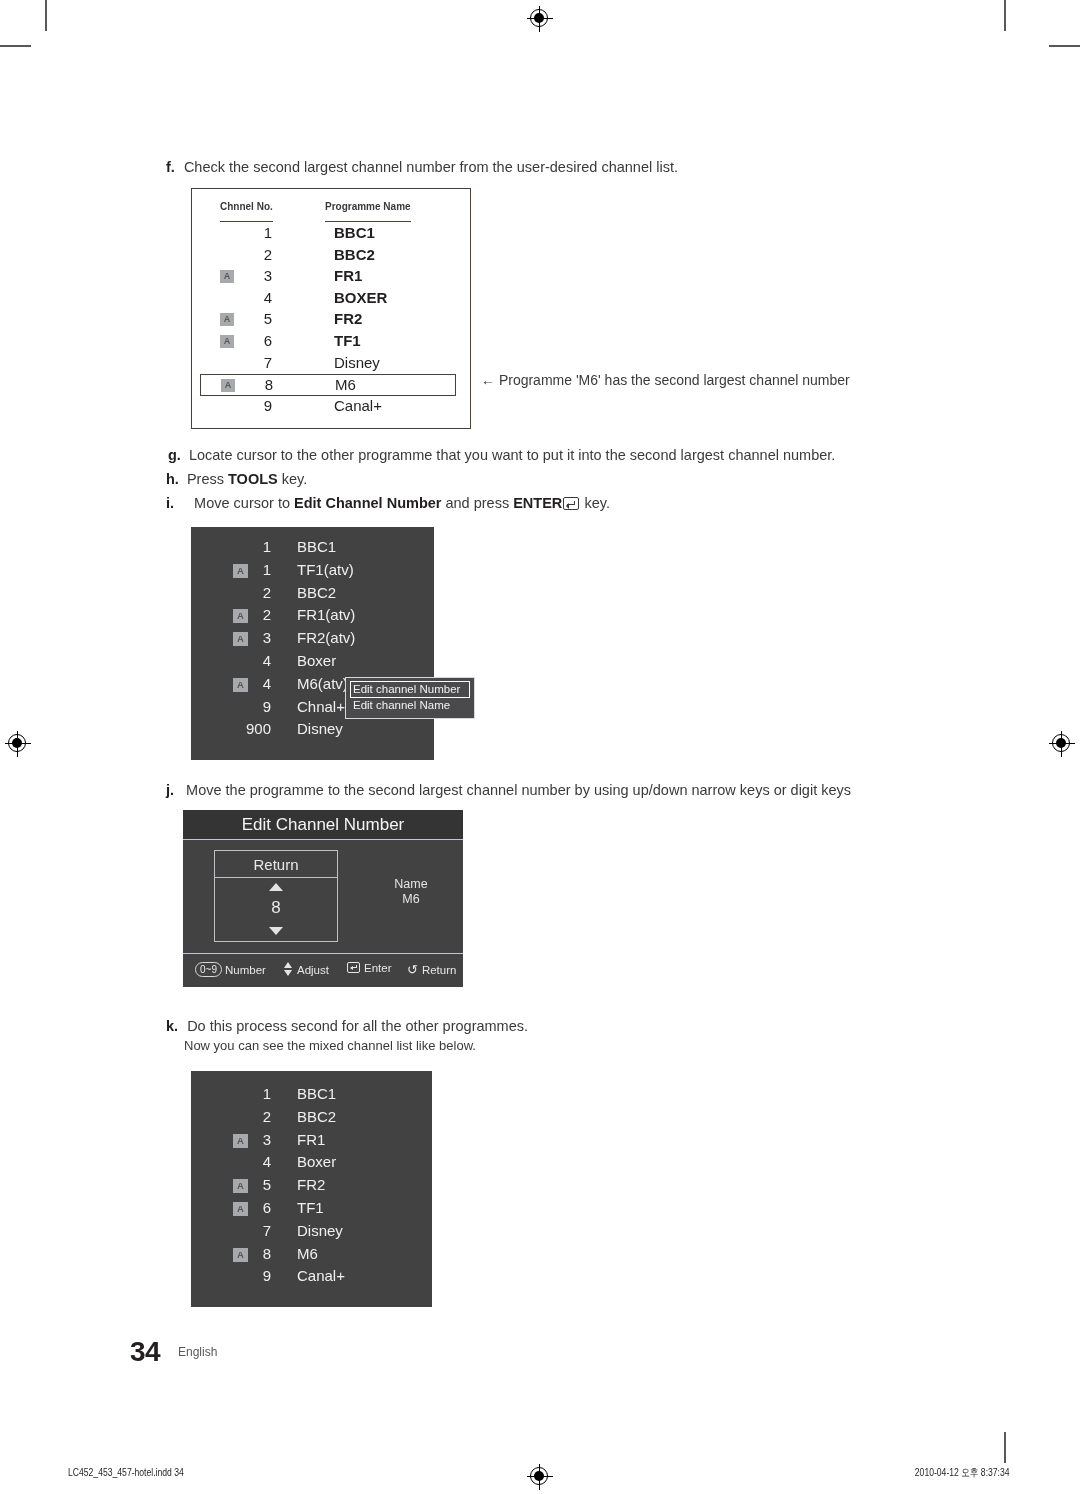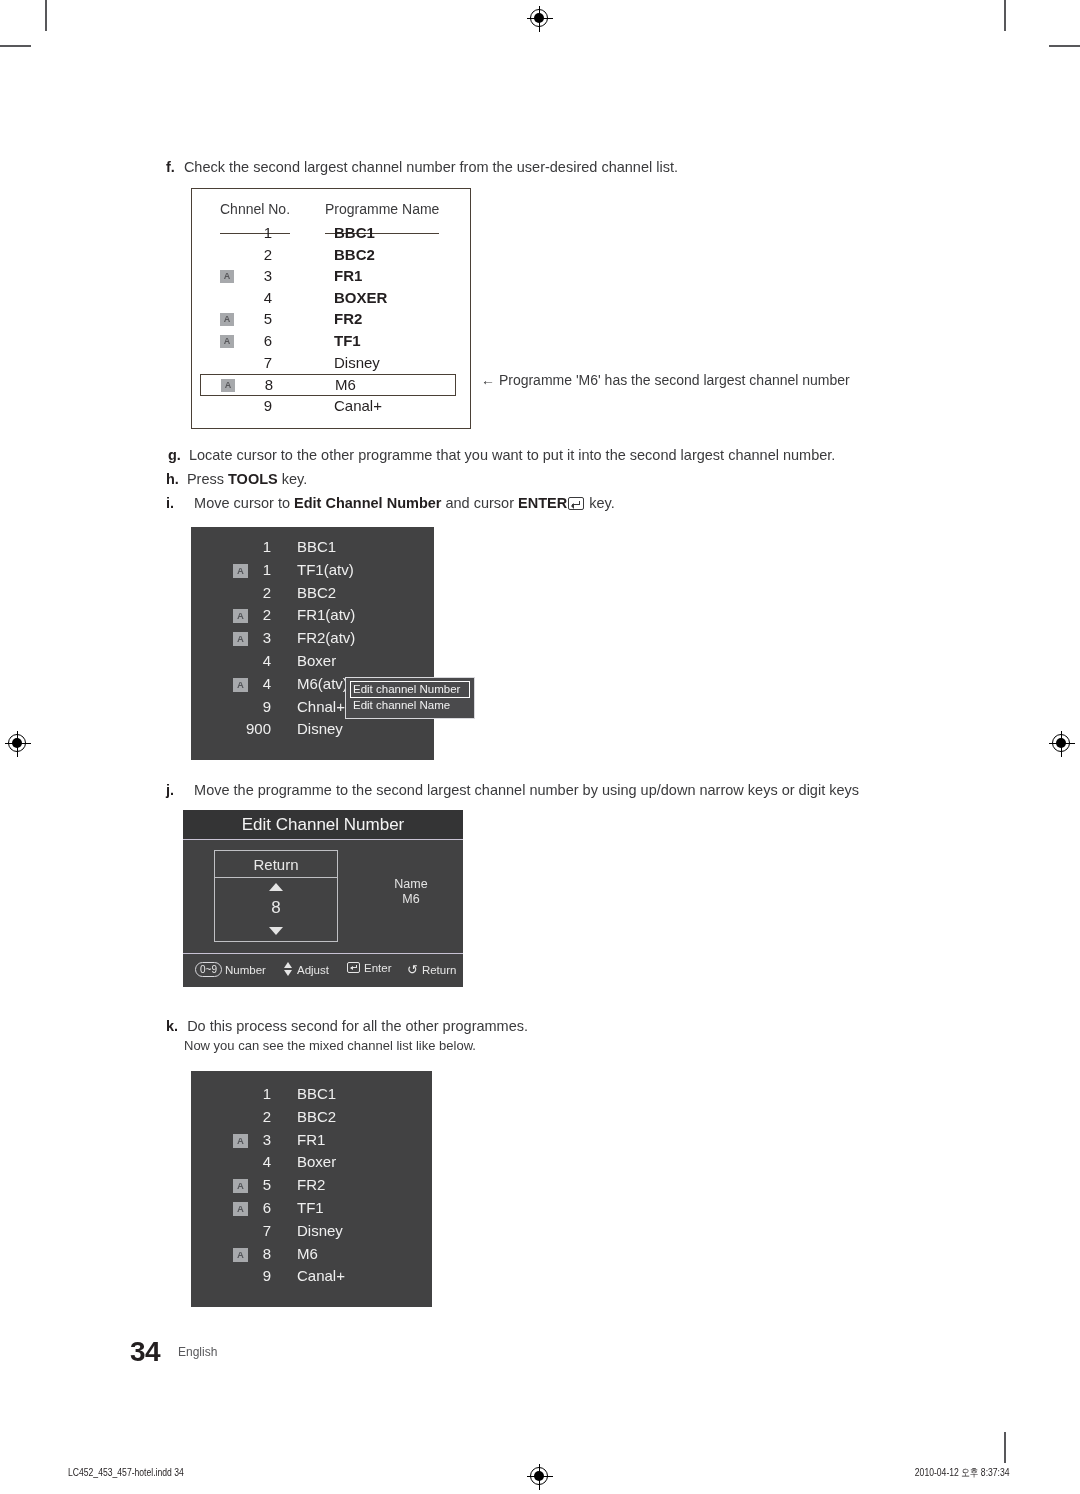--- a/index.html
+++ b/index.html
@@ -102,25 +102,26 @@
     border: 1.4px solid #4a4036;
     background: #ffffff;
     box-sizing: border-box;
   }
   .wt-header {
     position: relative;
     height: 26px;
   }
   .wt-head-cell {
     position: absolute;
-    font-size: 14px;
+    font-size: 10px;
     color: #3a3a3c;
     border-bottom: 1.2px solid #4a4036;
-    padding-bottom: 16px;
+    padding-bottom: 9px;
     white-space: nowrap;
+    font-weight: bold;
   }
   .wt-row {
     position: relative;
     height: 21.6px;
   }
   .wt-row.highlight {
     border: 1.4px solid #4a4036;
     box-sizing: border-box;
   }
   .wt-num {
@@ -475,21 +476,21 @@
     <span style="margin-left:4px;">Locate cursor to the other programme that you want to put it into the second largest channel number.</span>
   </div>
 
   <div class="step" style="left:166px;top:470px;">
     <span class="letter">h.</span>
     <span style="margin-left:4px;">Press </span><span class="bold">TOOLS</span><span> key.</span>
   </div>
 
   <div class="step" style="left:166px;top:494px;">
     <span class="letter">i.</span>
-    <span style="margin-left:16px;">Move cursor to </span><span class="bold">Edit Channel Number</span><span> and cursor </span><span class="bold">ENTER</span><span class="enter-key"></span><span> key.</span>
+    <span style="margin-left:16px;">Move cursor to </span><span class="bold">Edit Channel Number</span><span> and press </span><span class="bold">ENTER</span><span class="enter-key"></span><span> key.</span>
   </div>
 
   <div class="osd-list" style="left:191px;top:527px;width:243px;height:233px;padding:10px 0 0 26px;">
     <div class="osd-row">
       <div class="osd-num">1</div>
       <div class="osd-name">BBC1</div>
     </div>
     <div class="osd-row">
       <div class="osd-badge">A</div>
       <div class="osd-num">1</div>
@@ -528,21 +529,21 @@
     </div>
   </div>
 
   <div class="tooltip" style="left:345px;top:677px;width:130px;">
     <div class="tooltip-item selected">Edit channel Number</div>
     <div class="tooltip-item">Edit channel Name</div>
   </div>
 
   <div class="step" style="left:166px;top:781px;">
     <span class="letter">j.</span>
-    <span style="margin-left:16px;">Move the programme to the second largest channel number by using up/down narrow keys or digit keys</span>
+    <span style="margin-left:8px;">Move the programme to the second largest channel number by using up/down narrow keys or digit keys</span>
   </div>
 
   <div class="dialog" style="left:183px;top:810px;width:280px;height:177px;">
     <div class="dlg-title">Edit Channel Number</div>
     <div class="dlg-body">
       <div class="spinner">
         <div class="spinner-label">Return</div>
         <div class="spinner-box">
           <div class="arrow-up"></div>
           <div class="spinner-value">8</div>

